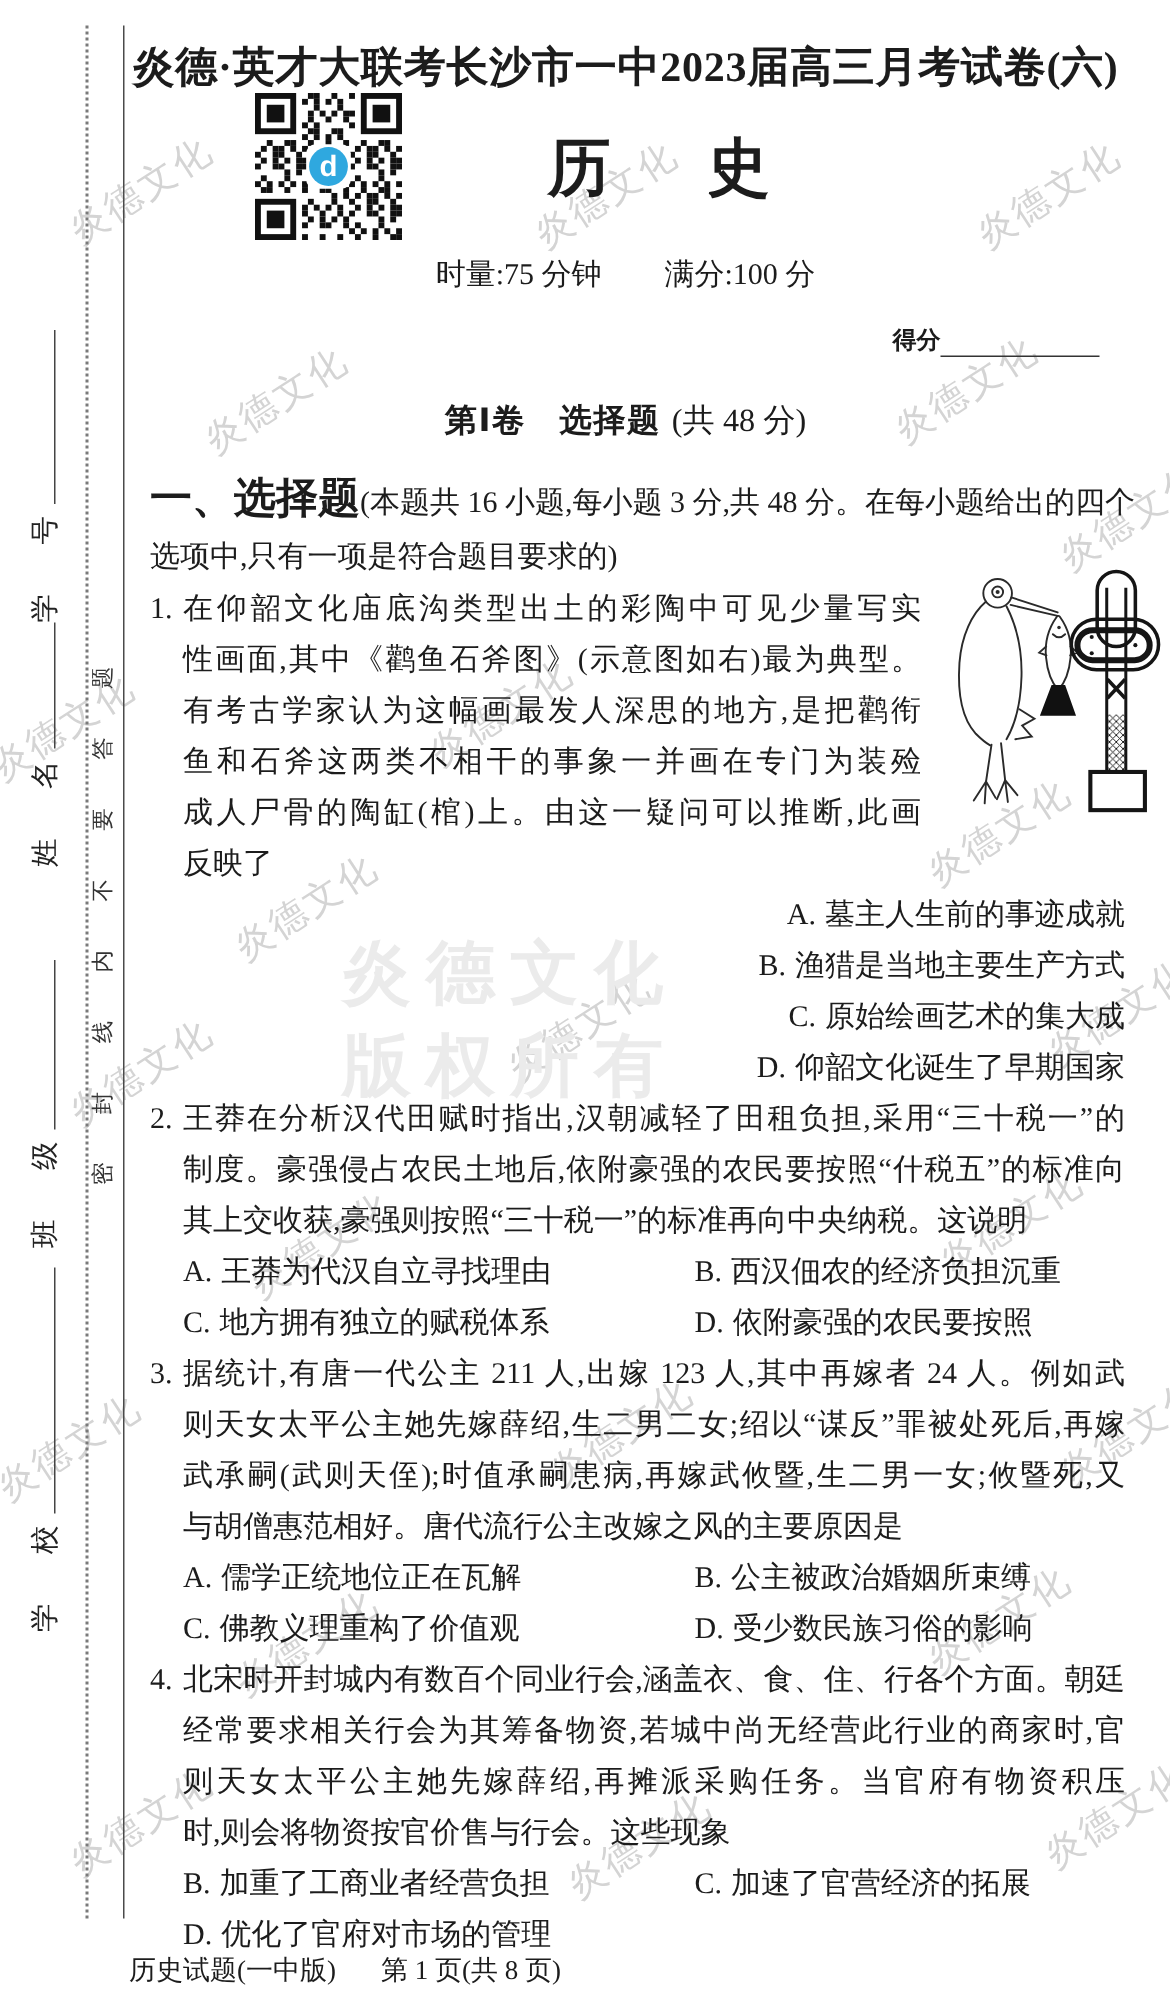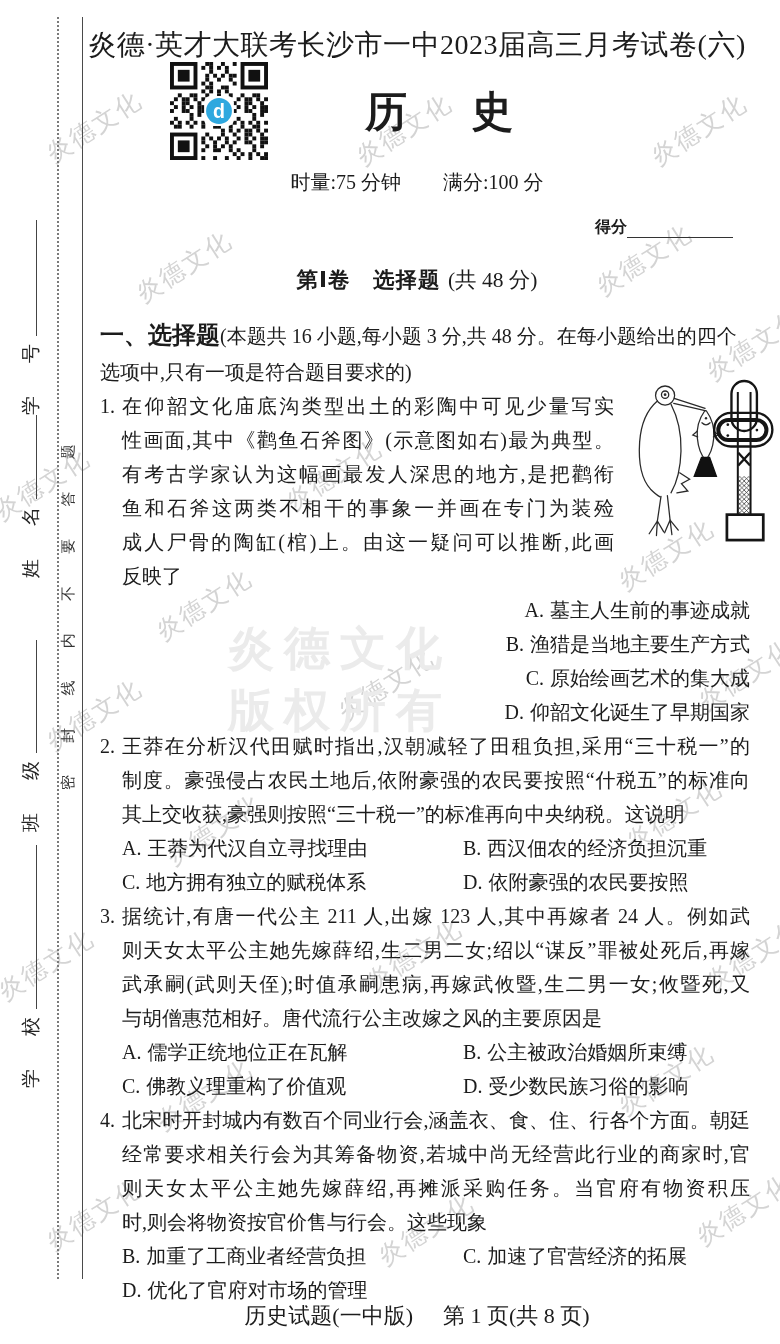--- a/index.html
+++ b/index.html
@@ -19,54 +19,54 @@
       display:flex;align-items:flex-end;font-size:19px;z-index:1;color:#222;}
   .vfield .lbl{white-space:nowrap;letter-spacing:7px;line-height:1;}
   .vfield .fline{flex:1;border-bottom:1.2px solid #444;margin-bottom:3px;margin-left:1px;}
   .vf0{top:415px;width:195px;} .vf1{top:578px;width:163px;}
   .vf2{top:832px;width:192px;} .vf3{top:1088px;width:243px;}
   .vseal{position:absolute;left:59px;top:790px;width:378px;transform-origin:0 0;
       transform:rotate(-90deg);font-size:15px;letter-spacing:2.15em;white-space:nowrap;
       color:#333;z-index:1;}
   
   .doc-title{position:absolute;left:86px;top:26px;width:662px;text-align:center;
-      font-size:28px;font-weight:normal;white-space:nowrap;z-index:2;letter-spacing:0.5px;}
+      font-size:28px;font-weight:bold;white-space:nowrap;z-index:2;letter-spacing:0.5px;}
   .qr{position:absolute;left:170px;top:62px;width:98px;height:98px;z-index:2;}
   .subject{position:absolute;left:86px;top:84px;width:662px;display:flex;
       justify-content:center;z-index:2;}
   .subject span{font-size:42px;font-weight:bold;font-family:Liberation Mono, monospace;
       letter-spacing:64px;margin-right:-64px;white-space:nowrap;margin-left:44px;}
   .meta{position:absolute;left:86px;top:169px;width:662px;display:flex;justify-content:center;
       gap:42px;font-size:20px;z-index:2;white-space:nowrap;}
   .score{position:absolute;left:595px;top:213px;display:flex;align-items:flex-end;z-index:2;}
   .score .slabel{font-size:16px;font-weight:bold;font-family:"Liberation Sans","DejaVu Sans",sans-serif;}
   .score .sline{display:inline-block;width:106px;height:24px;border-bottom:1.6px solid #333;}
   .sec-head{position:absolute;left:86px;top:265px;width:662px;text-align:center;font-size:21.5px;
       z-index:2;white-space:nowrap;}
   .sec-head .b{font-weight:bold;font-family:"Liberation Sans","DejaVu Sans",sans-serif;letter-spacing:1px;}
   .sec-head .r{margin-left:2px;}
   
   .intro{position:absolute;left:100px;top:317px;width:656px;font-size:20px;line-height:36px;z-index:2;}
-  .intro .lead{font-weight:bold;font-family:Liberation Sans, sans-serif;font-size:24px;}
+  .intro .lead{font-weight:bold;font-family:Liberation Mono, monospace;font-size:28px;}
   .intro .l{white-space:nowrap;}
   .questions{position:absolute;left:100px;top:389px;width:650px;font-size:20px;line-height:34px;z-index:2;}
   .question{position:relative;padding-left:22px;}
   .qnum{position:absolute;left:0;top:0;}
   .qtext .line{white-space:nowrap;}
   .qtext .line.fill{text-align:justify;text-align-last:justify;text-justify:inter-ideograph;white-space:normal;}
   .qtext.narrow{width:492px;}
   .optline{white-space:nowrap;text-align:right;}
   .optgrid{display:grid;grid-template-columns:341px 1fr;}
   .opt .ol{margin-right:6px;}
   .opt{white-space:nowrap;}
   
   .q1-img{position:absolute;left:626px;top:368px;width:150px;height:186px;z-index:2;}
   
-  .footer{position:absolute;left:86px;top:1301px;width:662px;display:flex;justify-content:center;
-      gap:30px;font-size:22px;z-index:2;white-space:nowrap;}
+  .footer{position:absolute;left:86px;top:1301px;width:662px;display:flex;
+      gap:30px;font-size:18px;z-index:2;white-space:nowrap;}
 </style>
 </head>
 <body>
 
 <div class="page">
 
   <div id="wm-layer">
       <span class="wm" style="left: 40px; top: 110px;">炎德文化</span>
       <span class="wm" style="left: 350px; top: 113px;">炎德文化</span>
       <span class="wm" style="left: 645px; top: 113px;">炎德文化</span>

